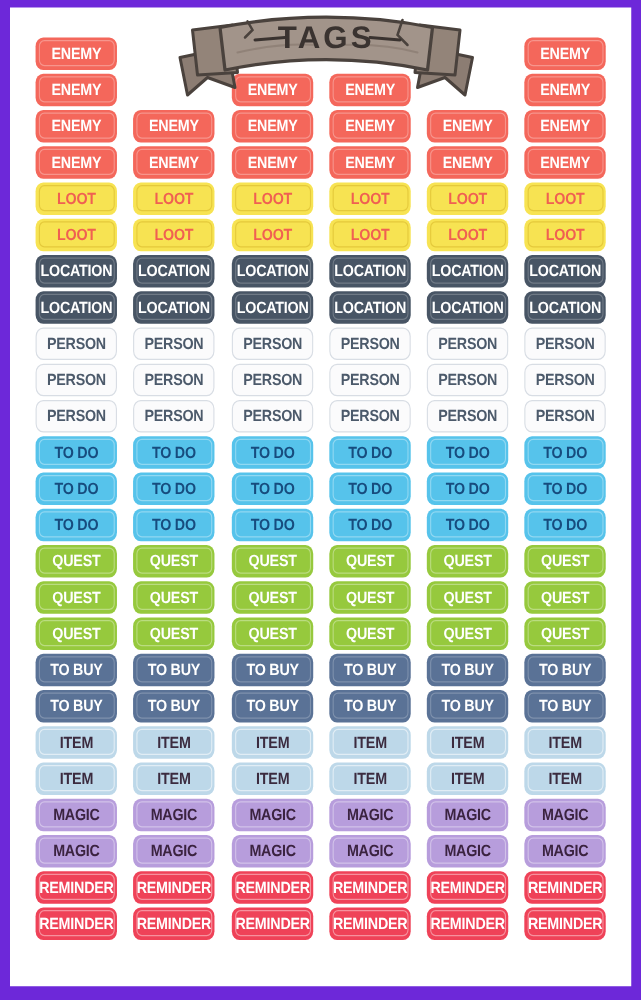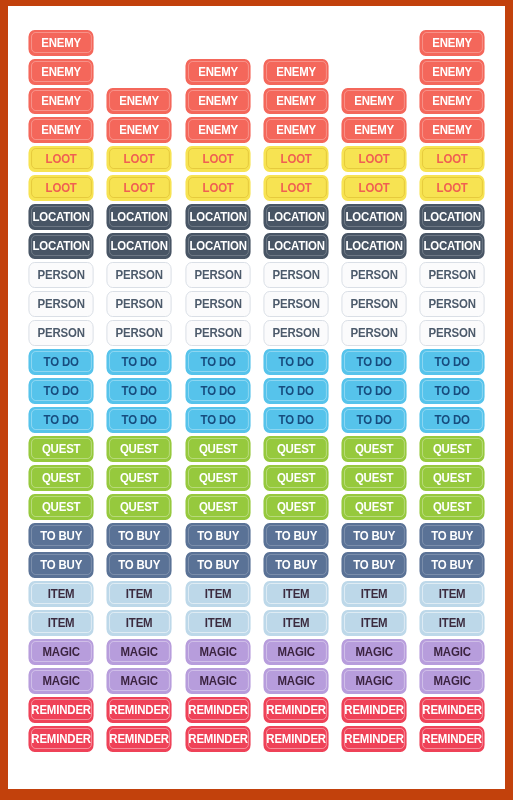--- a/index.html
+++ b/index.html
@@ -10,21 +10,21 @@
     overflow: hidden;
     background: #000000;
     font-family: "Liberation Sans", sans-serif;
   }
 
   #page-frame {
     position: absolute;
     left: 0; top: 0;
     width: 513px;
     height: 800px;
-    background: #c2410c;
+    background: #6d28d9;
   }
 
   #sheet {
     position: absolute;
     left: 8px;
     top: 6px;
     width: 497px;
     height: 783px;
     background: #ffffff;
     overflow: hidden;
@@ -1260,15 +1260,40 @@
             </div>
           </div>
           <div class="tag-cell">
             <div class="tag t-reminder" style="background: rgb(239, 66, 88); color: rgb(255, 255, 255);">
               <span class="label">REMINDER</span>
             </div>
           </div>
         </div>
       </div>
 
+    <div id="banner-wrap">
+      <svg viewBox="0 0 250 72" xmlns="http://www.w3.org/2000/svg">
+
+        <path d="M8 38 L46 30 L52 62 L30 54 L14 68 Z" fill="#8C7D73" stroke="#4A423D" stroke-width="2.4" stroke-linejoin="round"></path>
+
+        <path d="M242 38 L204 30 L198 62 L220 54 L236 68 Z" fill="#8C7D73" stroke="#4A423D" stroke-width="2.4" stroke-linejoin="round"></path>
+
+        <path d="M18 16 L50 12 L54 50 L22 52 Z" fill="#938479" stroke="#4A423D" stroke-width="2.4" stroke-linejoin="round"></path>
+
+        <path d="M232 16 L200 12 L196 50 L228 52 Z" fill="#938479" stroke="#4A423D" stroke-width="2.4" stroke-linejoin="round"></path>
+
+        <path d="M40 14 C95 3, 155 3, 210 14 L206 48 C152 37, 98 37, 44 48 Z" fill="#A2948A" stroke="#4A423D" stroke-width="2.6" stroke-linejoin="round"></path>
+
+        <path d="M62 9 L66 16 L60 22" fill="none" stroke="#4A423D" stroke-width="2" stroke-linecap="round"></path>
+        <path d="M186 8 L182 20 L190 28" fill="none" stroke="#4A423D" stroke-width="2" stroke-linecap="round"></path>
+
+        <path d="M54 34 C80 28, 100 27, 118 28" fill="none" stroke="#8C7D73" stroke-width="1.6" stroke-linecap="round" opacity="0.8"></path>
+        <path d="M136 28 C160 27, 180 29, 198 34" fill="none" stroke="#8C7D73" stroke-width="1.6" stroke-linecap="round" opacity="0.8"></path>
+
+        <path d="M68 24 L92 22" fill="none" stroke="#3A3330" stroke-width="2.4" stroke-linecap="round"></path>
+        <path d="M160 22 L184 24" fill="none" stroke="#3A3330" stroke-width="2.4" stroke-linecap="round"></path>
+
+        <text class="banner-title-text" x="125" y="30" text-anchor="middle">TAGS</text>
+      </svg>
+    </div>
 
   </div>
 </div>
 
 </body></html>

